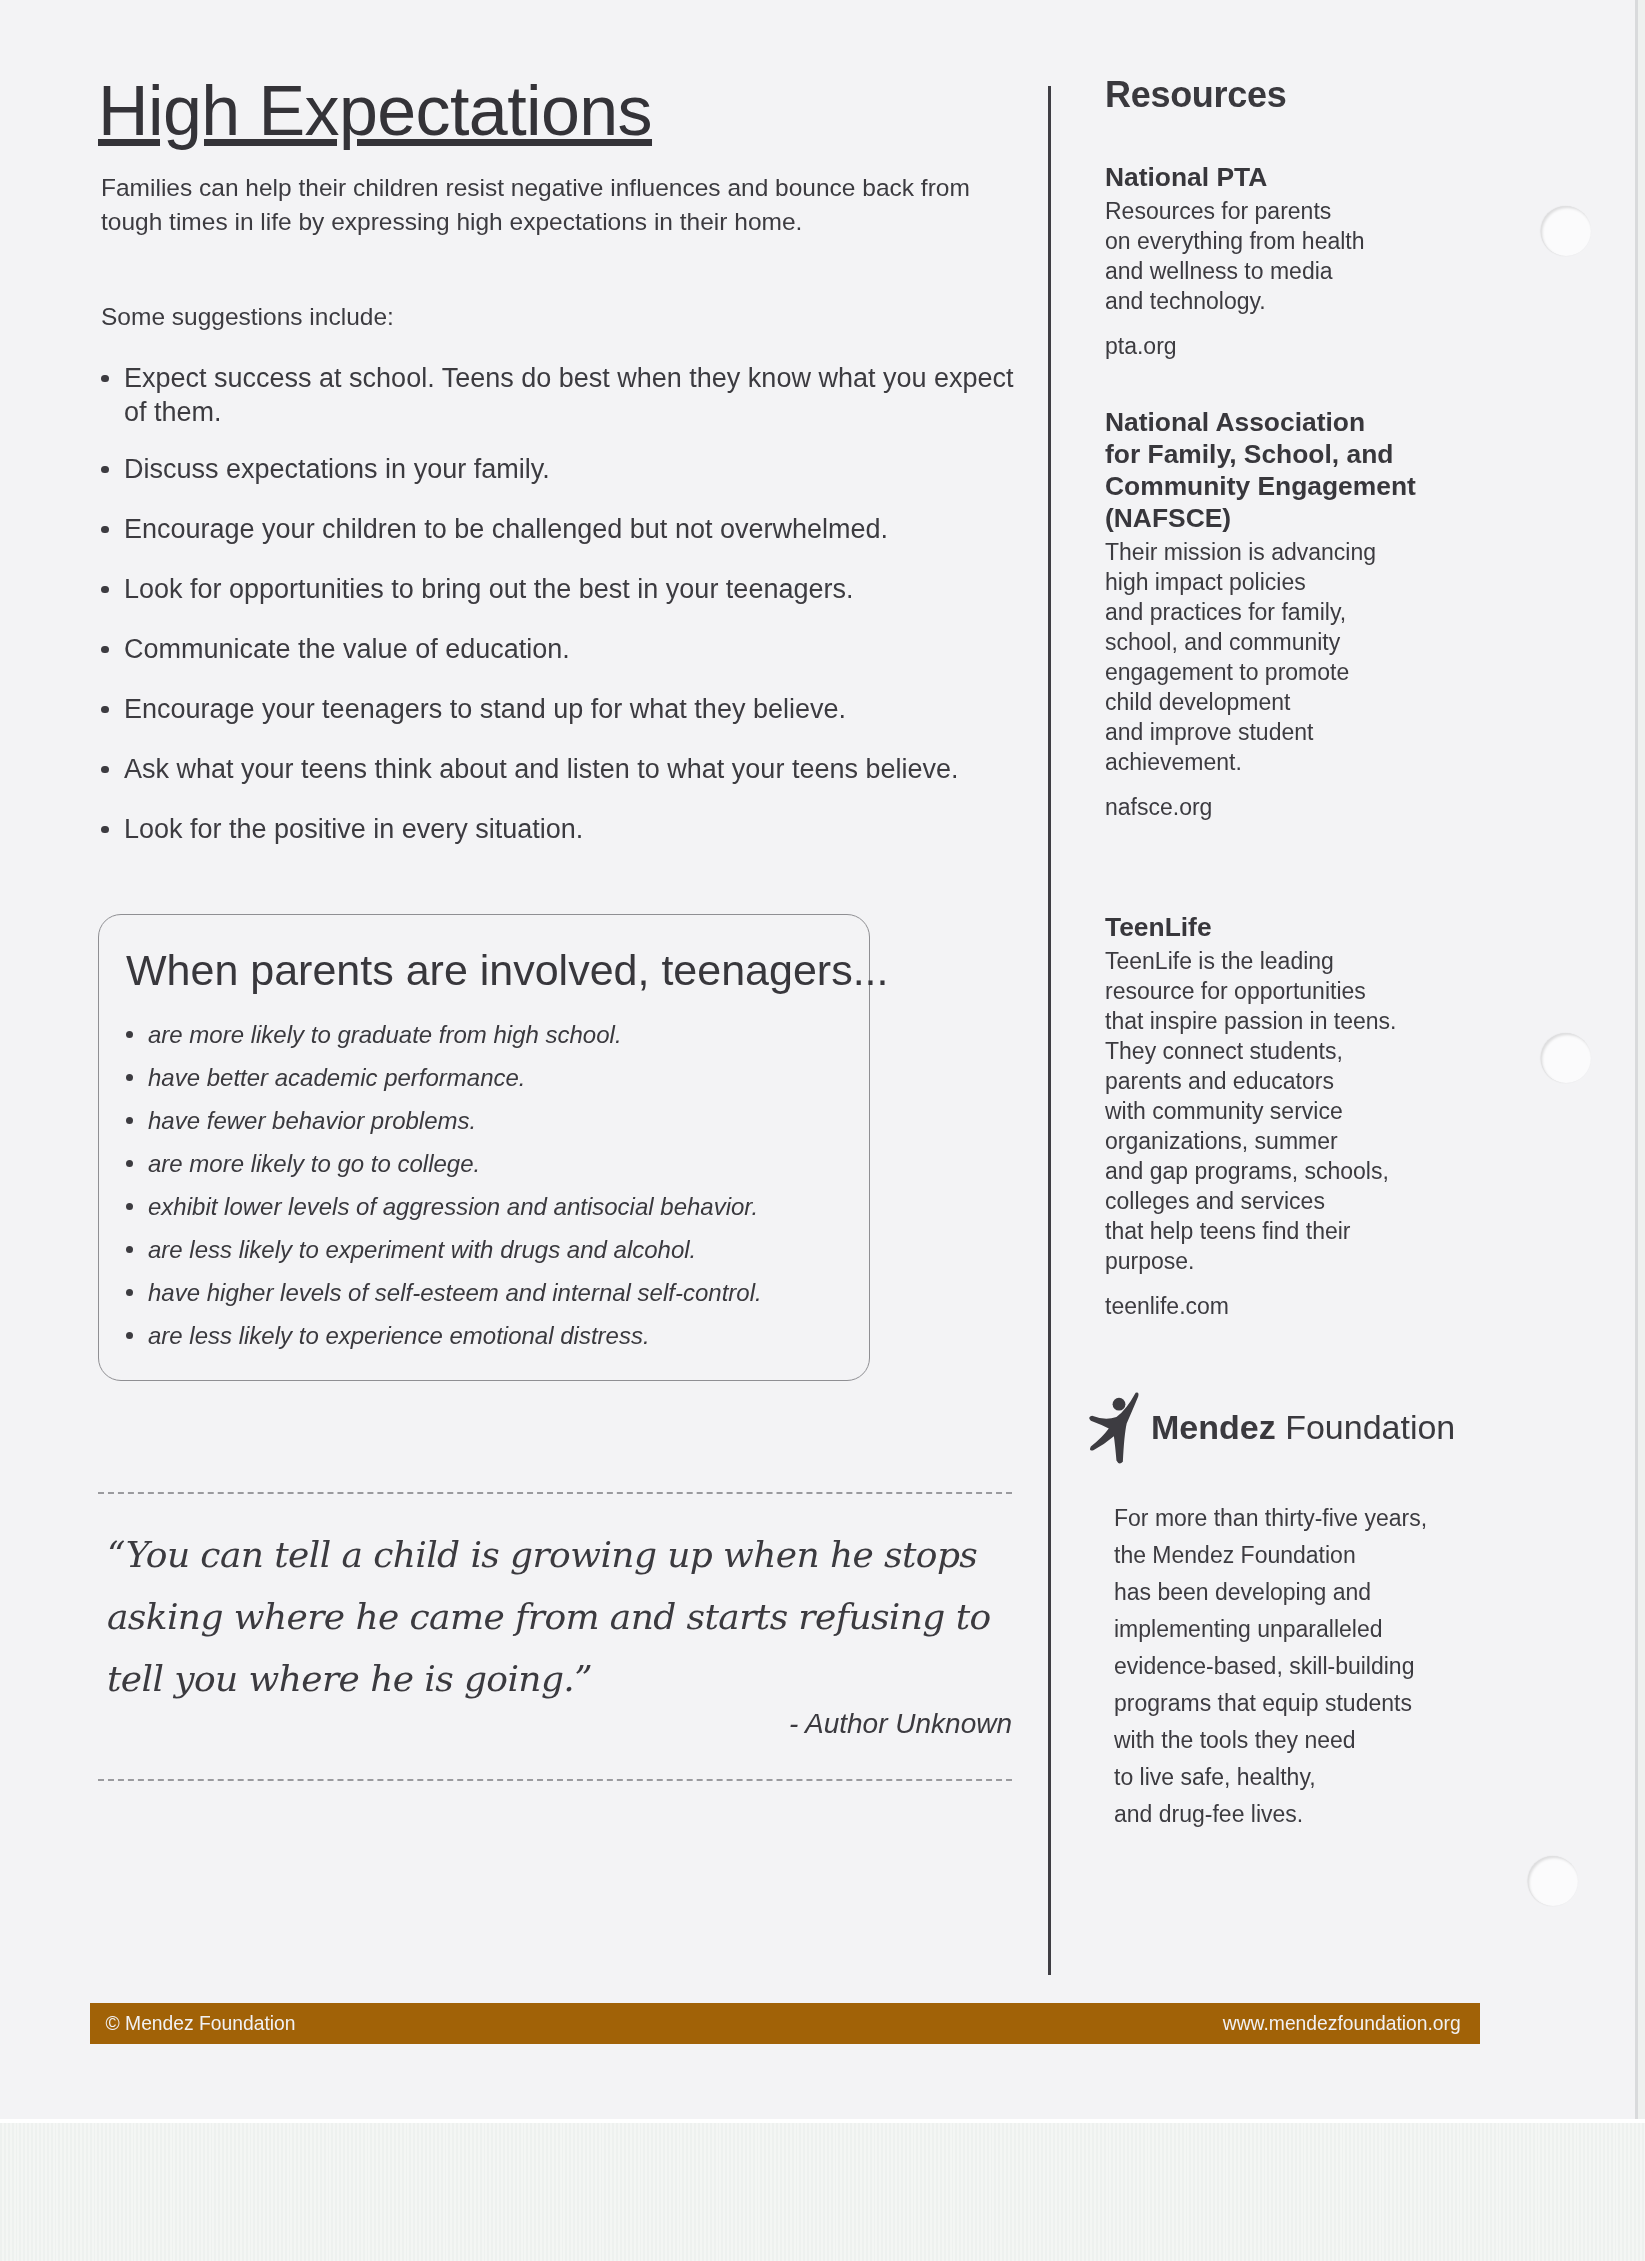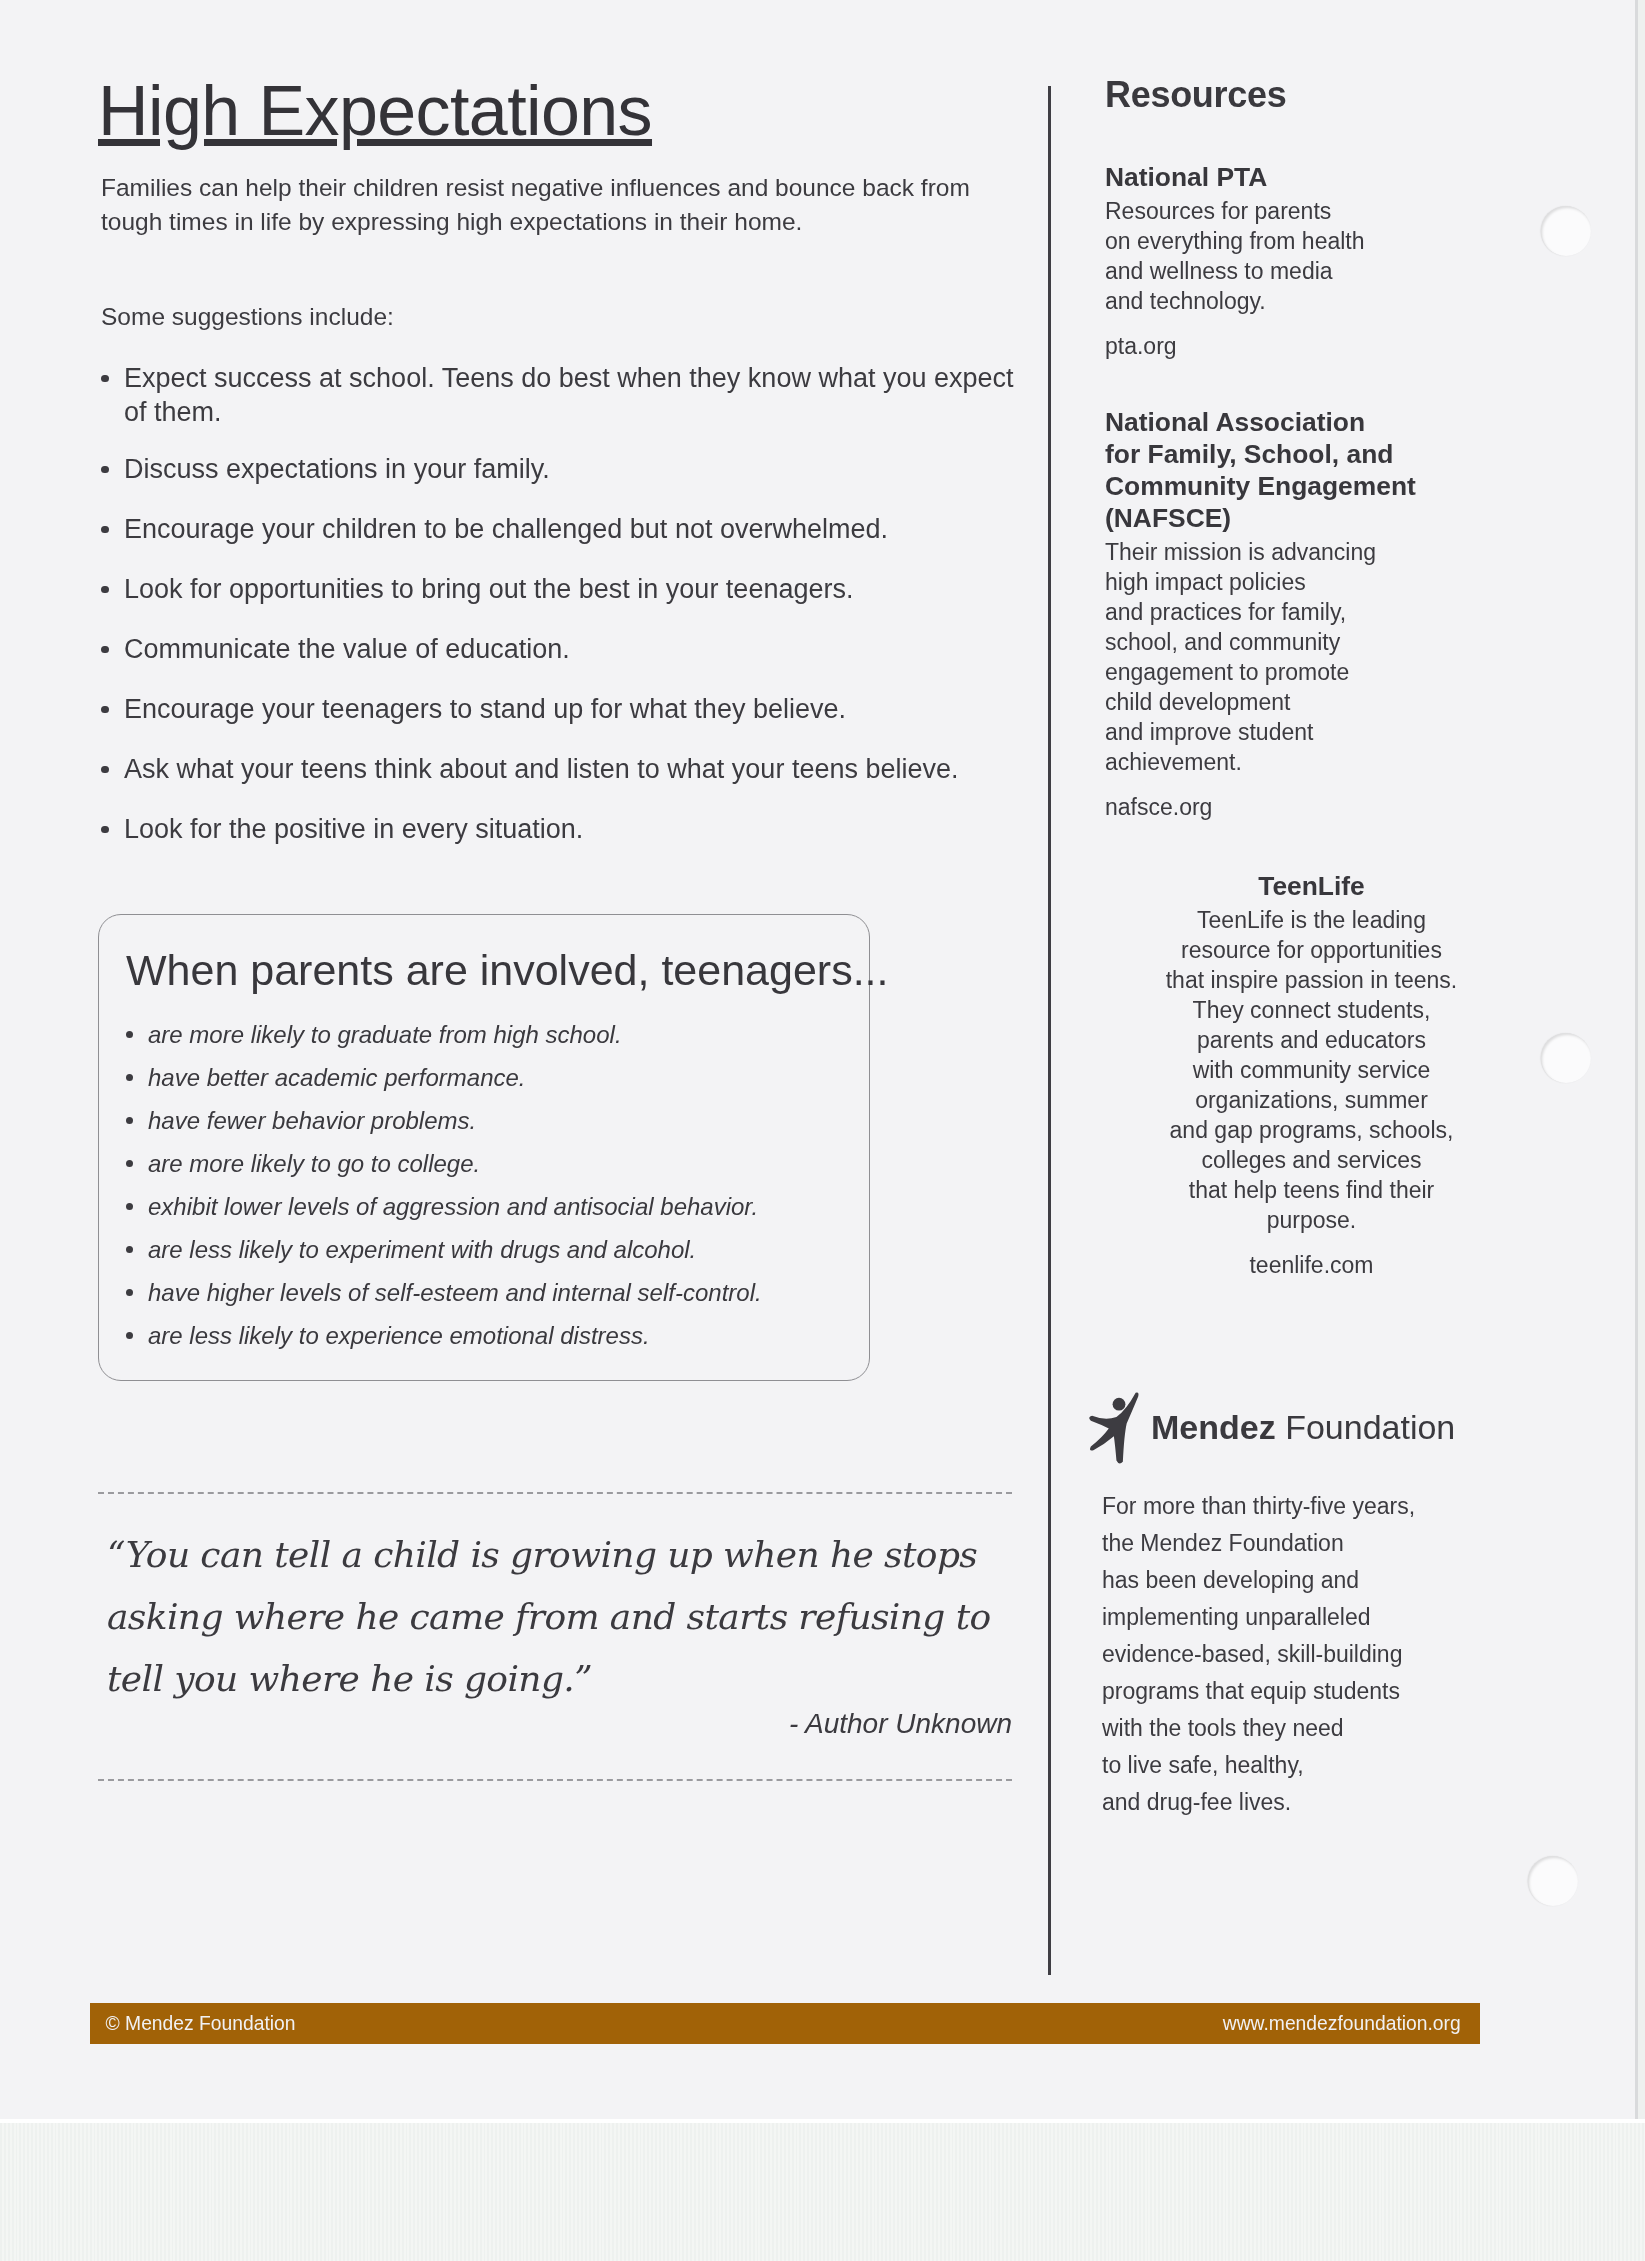--- a/index.html
+++ b/index.html
@@ -95,21 +95,21 @@
   .logo {
     position: absolute; left: 1087px; top: 1384px; width: 413px; height: 84px;
   }
   .logo-figure { position: absolute; left: 0; top: 6.4px; width: 64px; height: 77px; }
   .logo-text {
     position: absolute; left: 64px; top: 26px; margin: 0; white-space: nowrap;
     font-size: 34px; color: #3a393e; line-height: 1;
   }
   .logo-text b { font-weight: bold; }
   .mf-desc {
-    position: absolute; left: 1102px; top: 1488px; width: 400px; margin: 0;
+    position: absolute; left: 1102px; top: 1488px; width: 400px; margin: 12px;
     font-size: 23px; line-height: 37px; color: #3c3b40; white-space: pre-line;
   }
   .footer-bar {
     position: absolute; left: 90px; top: 2003px; width: 1390px; height: 41px;
     background: #a16207; display: flex; align-items: center; justify-content: space-between;
     padding: 0 19.3px 0 15.5px; box-sizing: border-box;
   }
   .footer-bar span { color: #f1f1f3; font-size: 19.3px; }
 </style>
 </head>
@@ -180,21 +180,21 @@
 high impact policies
 and practices for family,
 school, and community
 engagement to promote
 child development
 and improve student
 achievement.</p>
     <p class="res-url">nafsce.org</p>
   </div>
 
-  <div class="res-block" style="top:793px;text-align:center;">
+  <div class="res-block" style="top:834px;">
     <p class="res-name">TeenLife</p>
     <p class="res-desc">TeenLife is the leading
 resource for opportunities
 that inspire passion in teens.
 They connect students,
 parents and educators
 with community service
 organizations, summer
 and gap programs, schools,
 colleges and services

